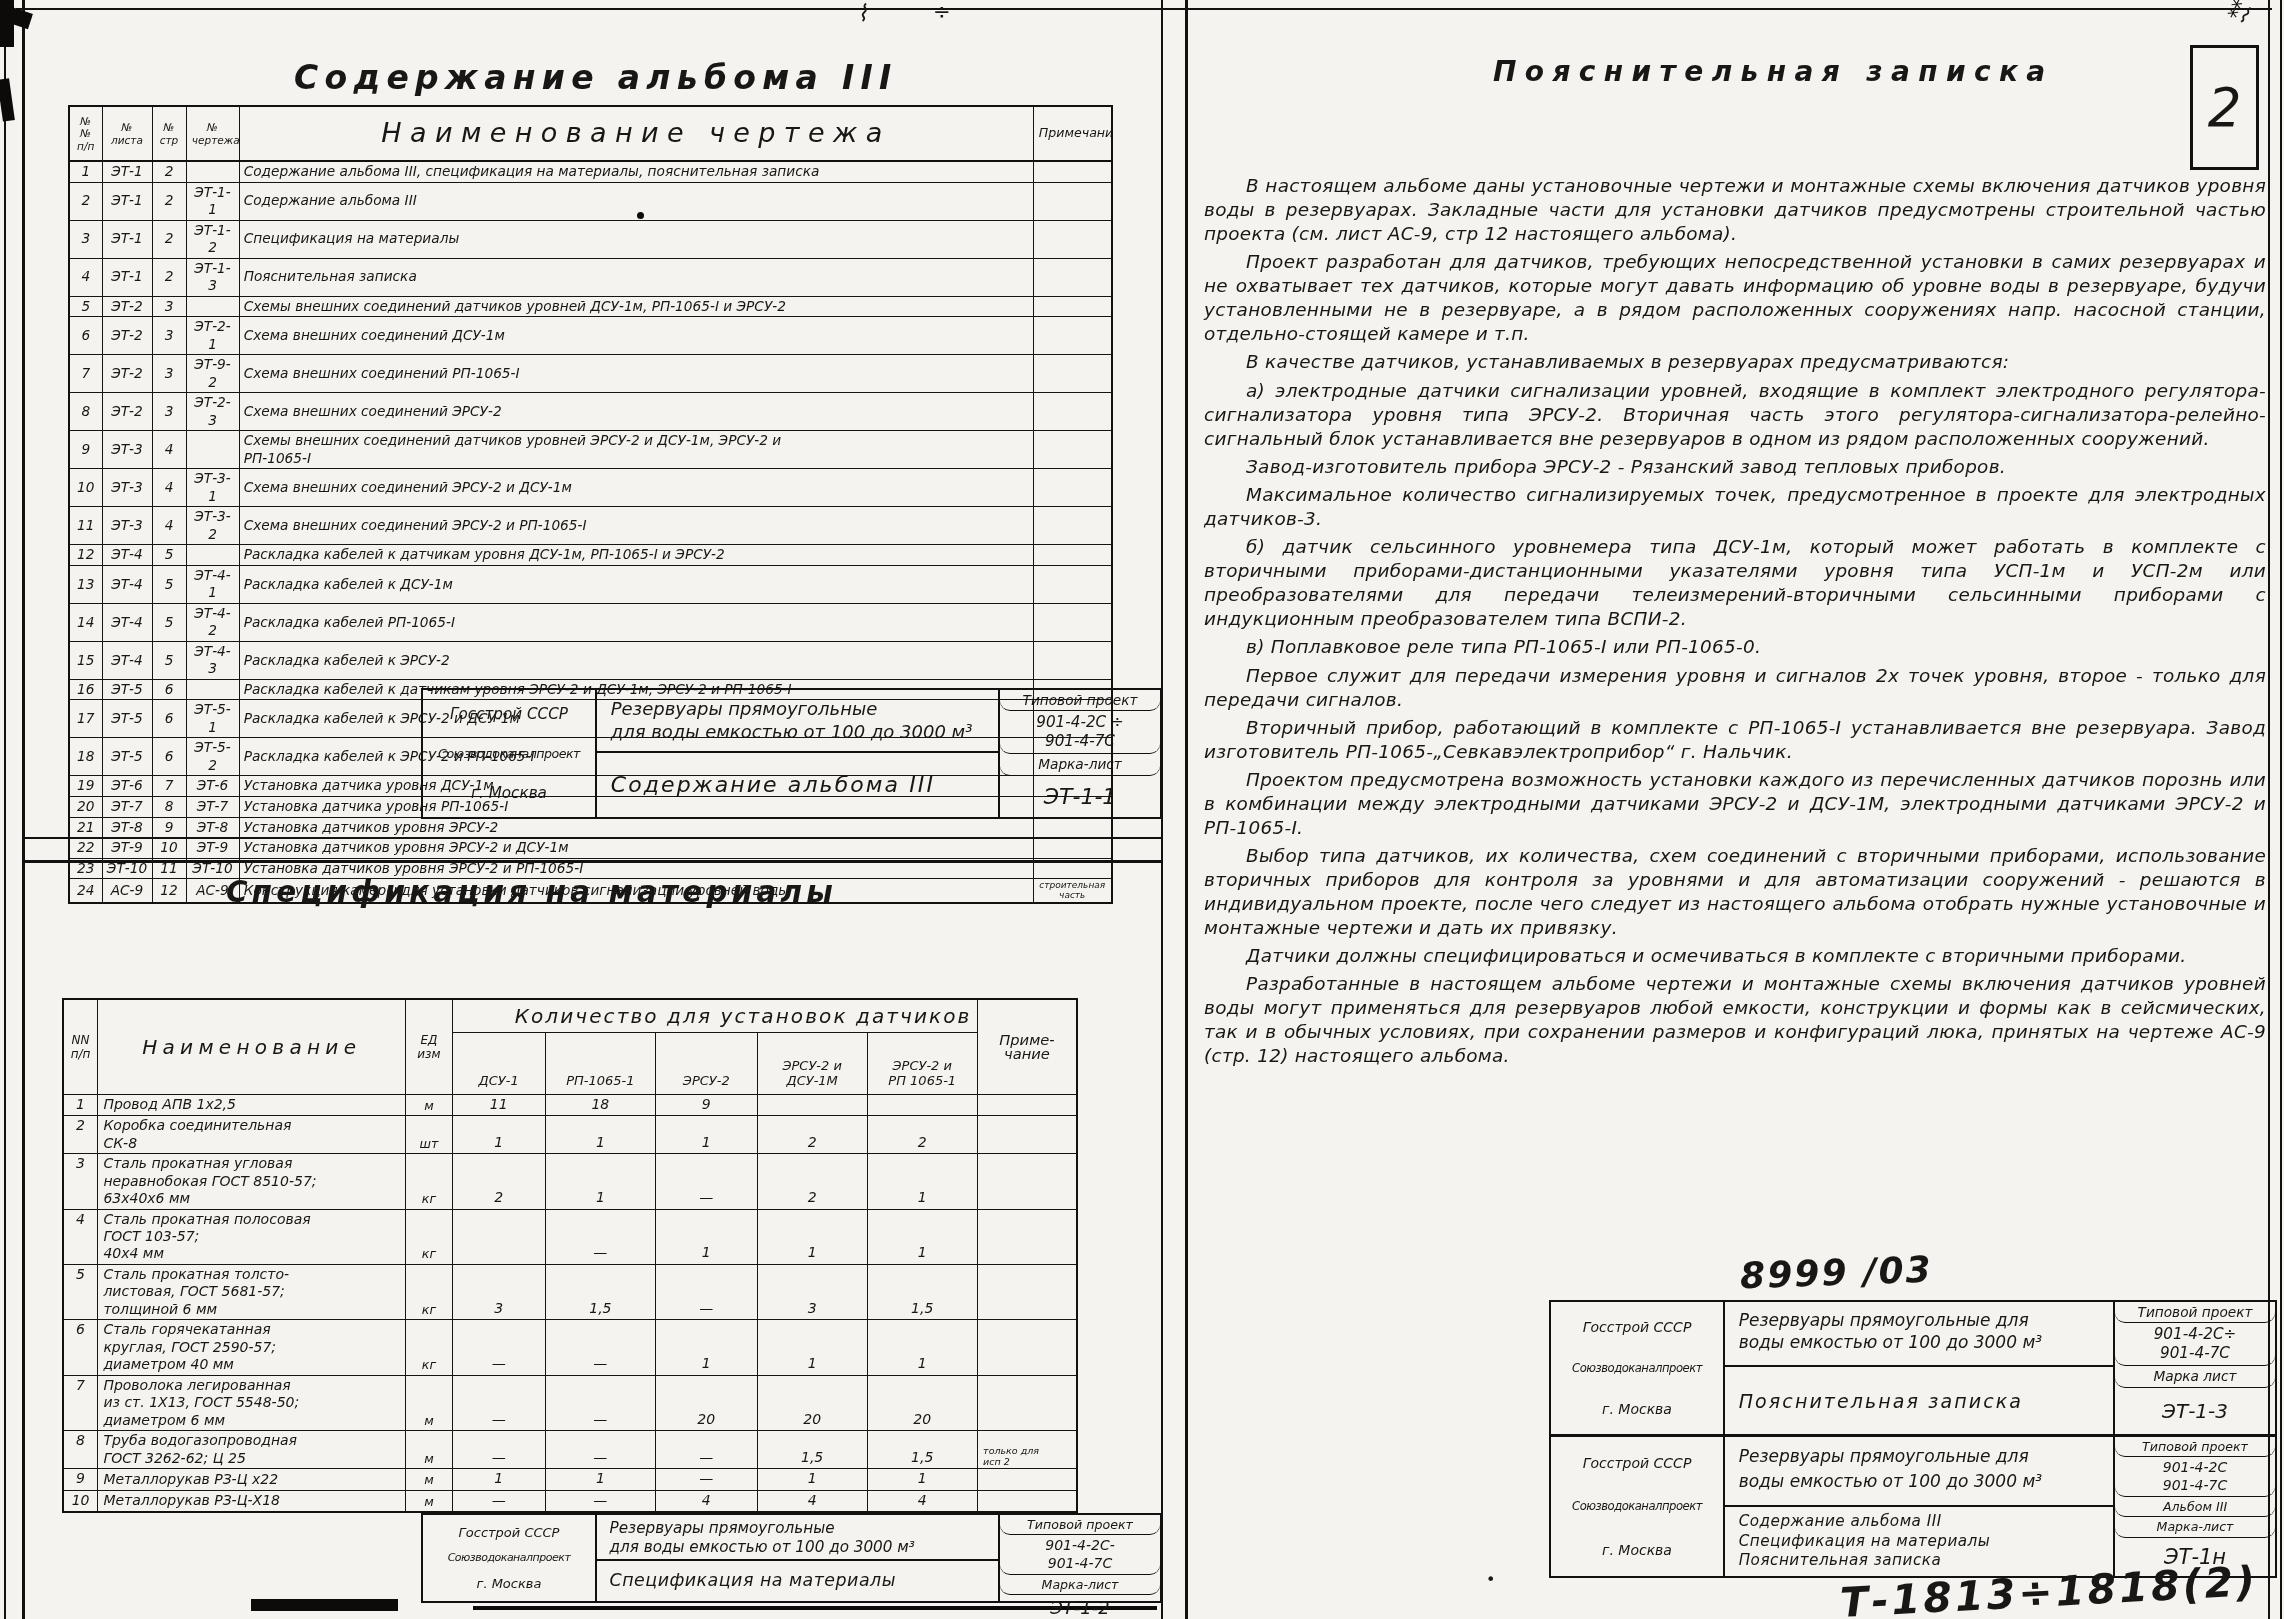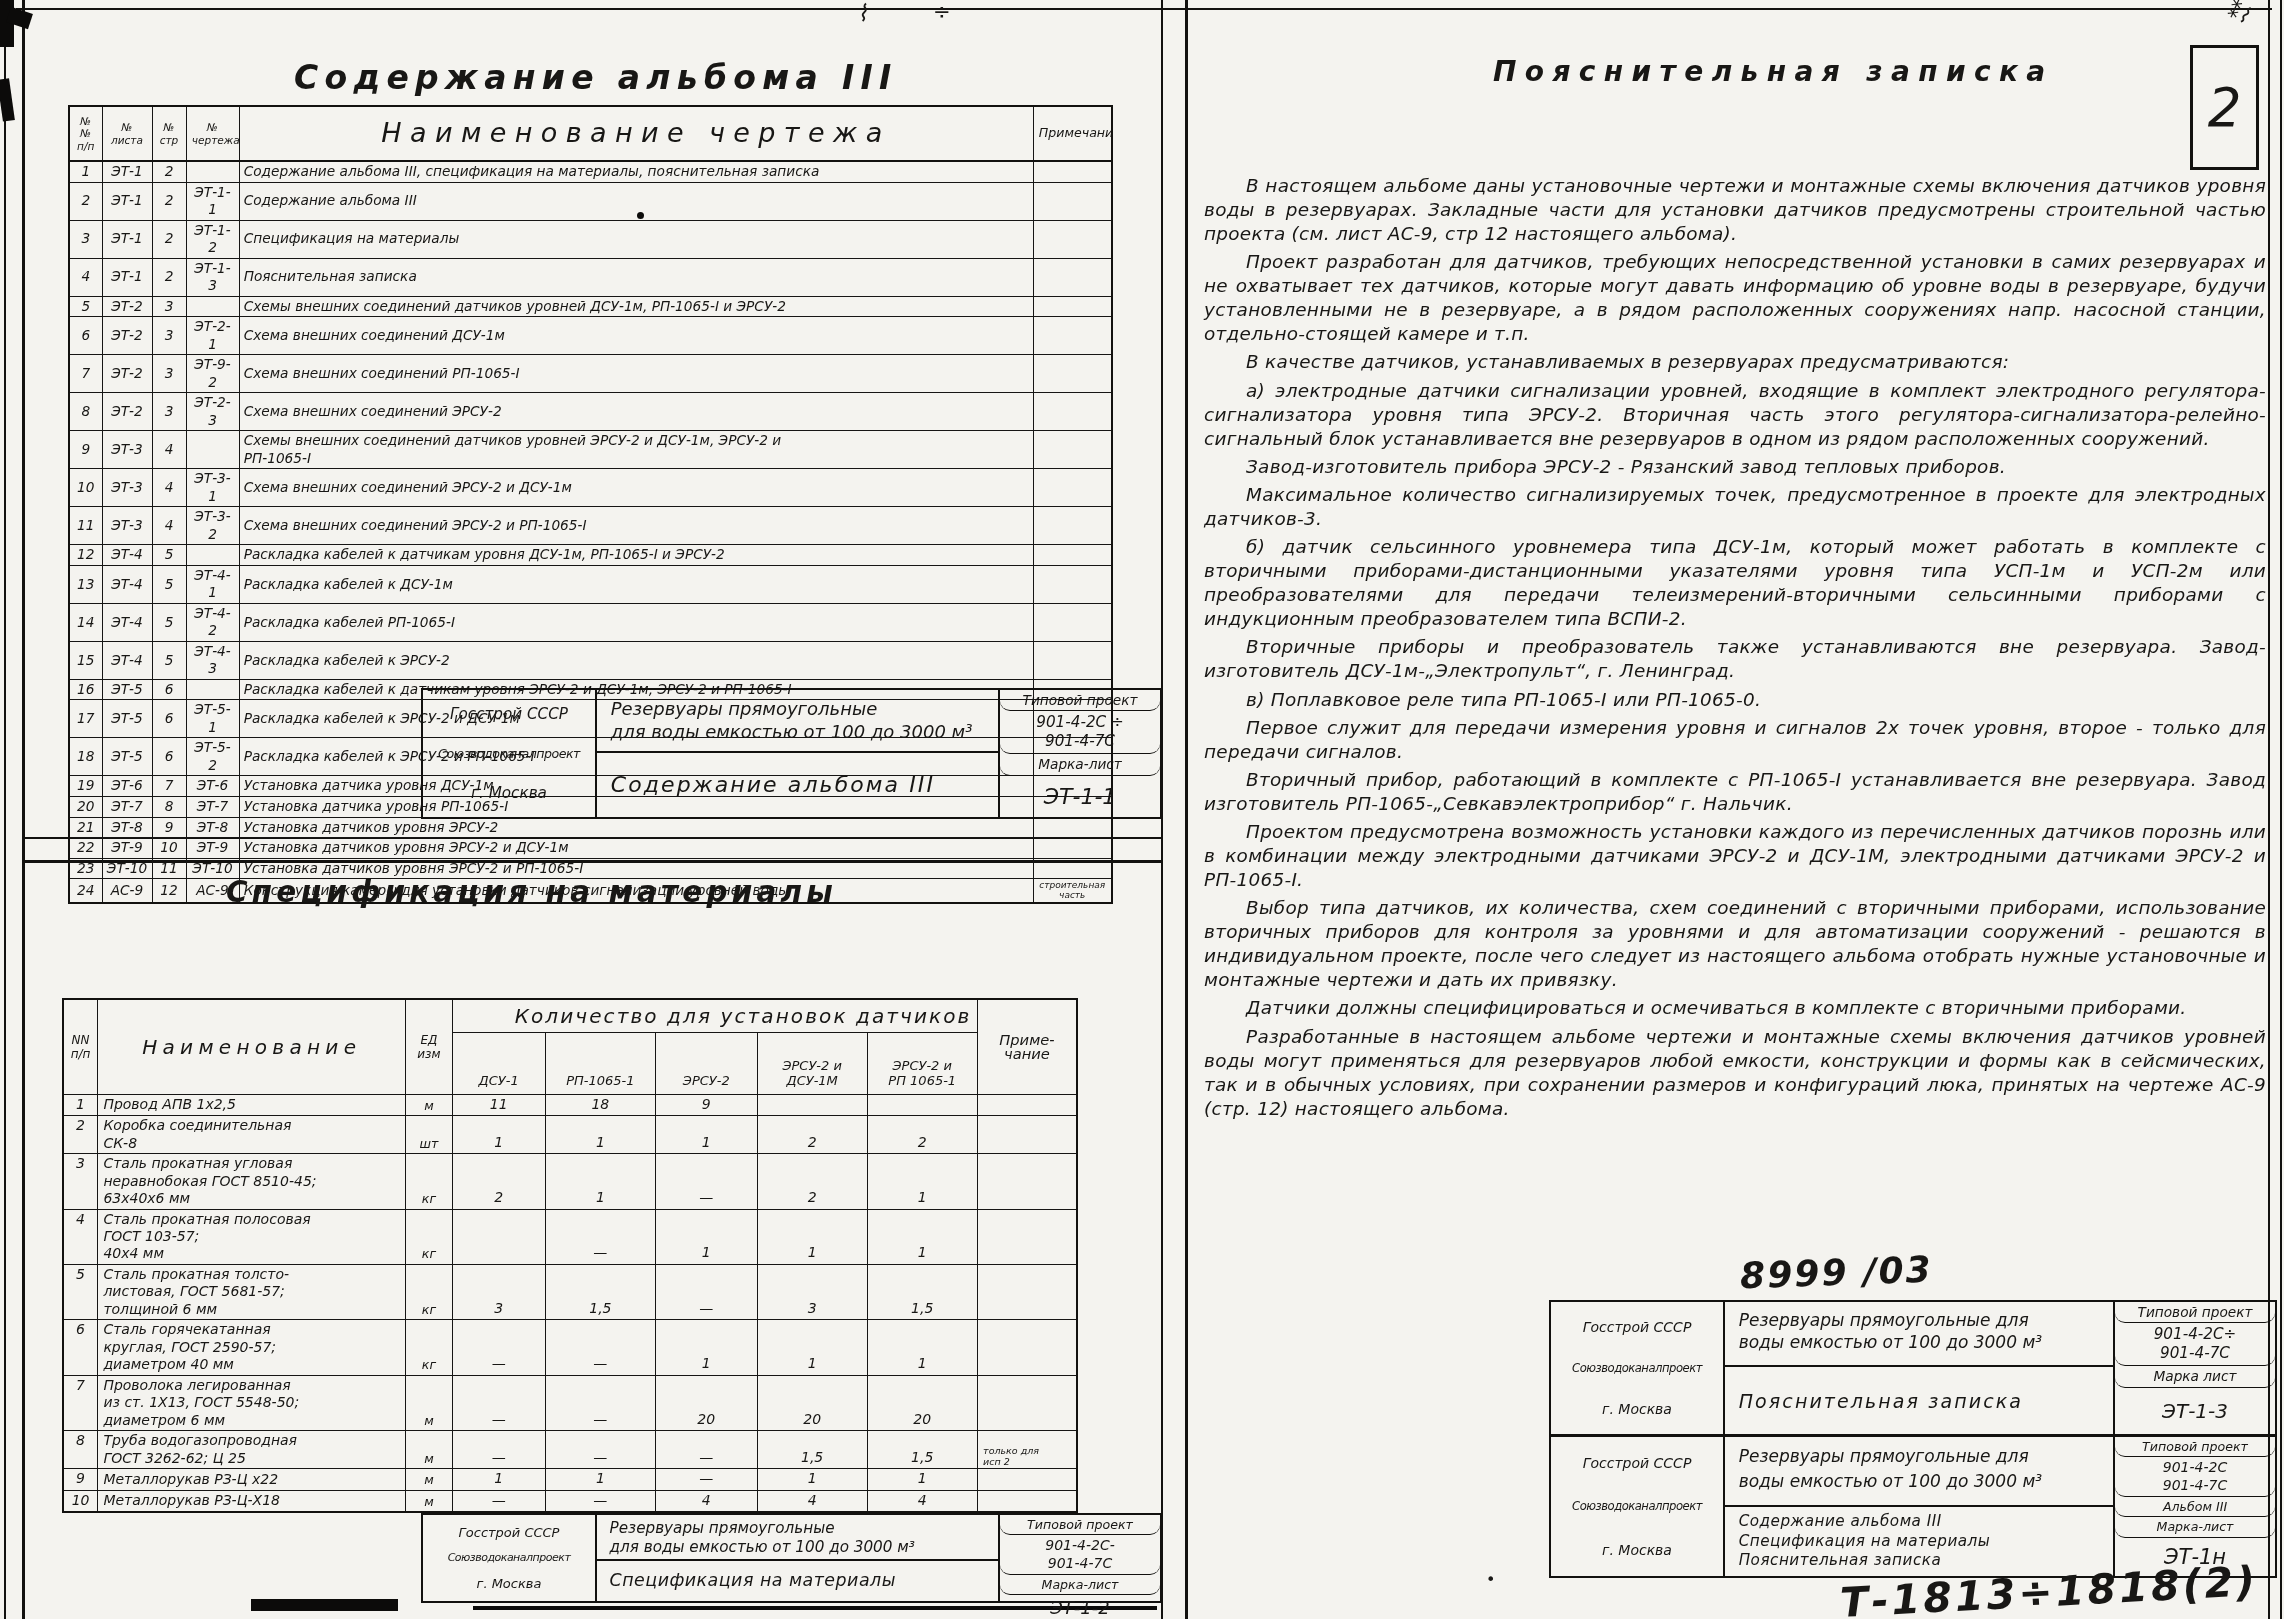--- a/index.html
+++ b/index.html
@@ -417,21 +417,21 @@
             <td class="c-qty">1</td>
             <td class="c-qty">1</td>
             <td class="c-qty">2</td>
             <td class="c-qty">2</td>
             <td class="c-note"></td>
           </tr>
 
           <tr>
             <td class="c-num" style="vertical-align:top;">3</td>
             <td>Сталь прокатная угловая
-неравнобокая  ГОСТ 8510-45;
+неравнобокая  ГОСТ 8510-57;
 63х40х6 мм</td>
             <td class="c-unit">кг</td>
             <td class="c-qty">2</td>
             <td class="c-qty">1</td>
             <td class="c-qty">—</td>
             <td class="c-qty">2</td>
             <td class="c-qty">1</td>
             <td class="c-note"></td>
           </tr>
 
@@ -567,21 +567,20 @@
       <div class="para">В качестве датчиков, устанавливаемых в резервуарах предусматриваются:</div>
 
       <div class="para">а) электродные датчики сигнализации уровней, входящие в комплект электродного регулятора-сигнализатора уровня типа ЭРСУ-2. Вторичная часть этого регулятора-сигнализатора-релейно-сигнальный блок устанавливается вне резервуаров в одном из рядом расположенных сооружений.</div>
 
       <div class="para">Завод-изготовитель прибора ЭРСУ-2 - Рязанский завод тепловых приборов.</div>
 
       <div class="para">Максимальное количество сигнализируемых точек, предусмотренное в проекте для электродных датчиков-3.</div>
 
       <div class="para">б) датчик сельсинного уровнемера типа ДСУ-1м, который может работать в комплекте с вторичными приборами-дистанционными указателями уровня типа УСП-1м и УСП-2м или преобразователями для передачи телеизмерений-вторичными сельсинными приборами с индукционным преобразователем типа ВСПИ-2.</div>
 
-      <div class="para">Вторичные приборы и преобразователь также устанавливаются вне резервуара. Завод-изготовитель ДСУ-1м-„Электропульт“, г. Ленинград.</div>
 
       <div class="para">в) Поплавковое реле типа РП-1065-I или РП-1065-0.</div>
 
       <div class="para">Первое служит для передачи измерения уровня и сигналов 2х точек уровня, второе - только для передачи сигналов.</div>
 
       <div class="para">Вторичный прибор, работающий в комплекте с РП-1065-I устанавливается вне резервуара. Завод изготовитель РП-1065-„Севкавэлектроприбор“ г. Нальчик.</div>
 
       <div class="para">Проектом предусмотрена возможность установки каждого из перечисленных датчиков порознь или в комбинации между электродными датчиками ЭРСУ-2 и ДСУ-1М, электродными датчиками ЭРСУ-2 и РП-1065-I.</div>
 
       <div class="para">Выбор типа датчиков, их количества, схем соединений с вторичными приборами, использование вторичных приборов для контроля за уровнями и для автоматизации сооружений - решаются в индивидуальном проекте, после чего следует из настоящего альбома отобрать нужные установочные и монтажные чертежи и дать их привязку.</div>

